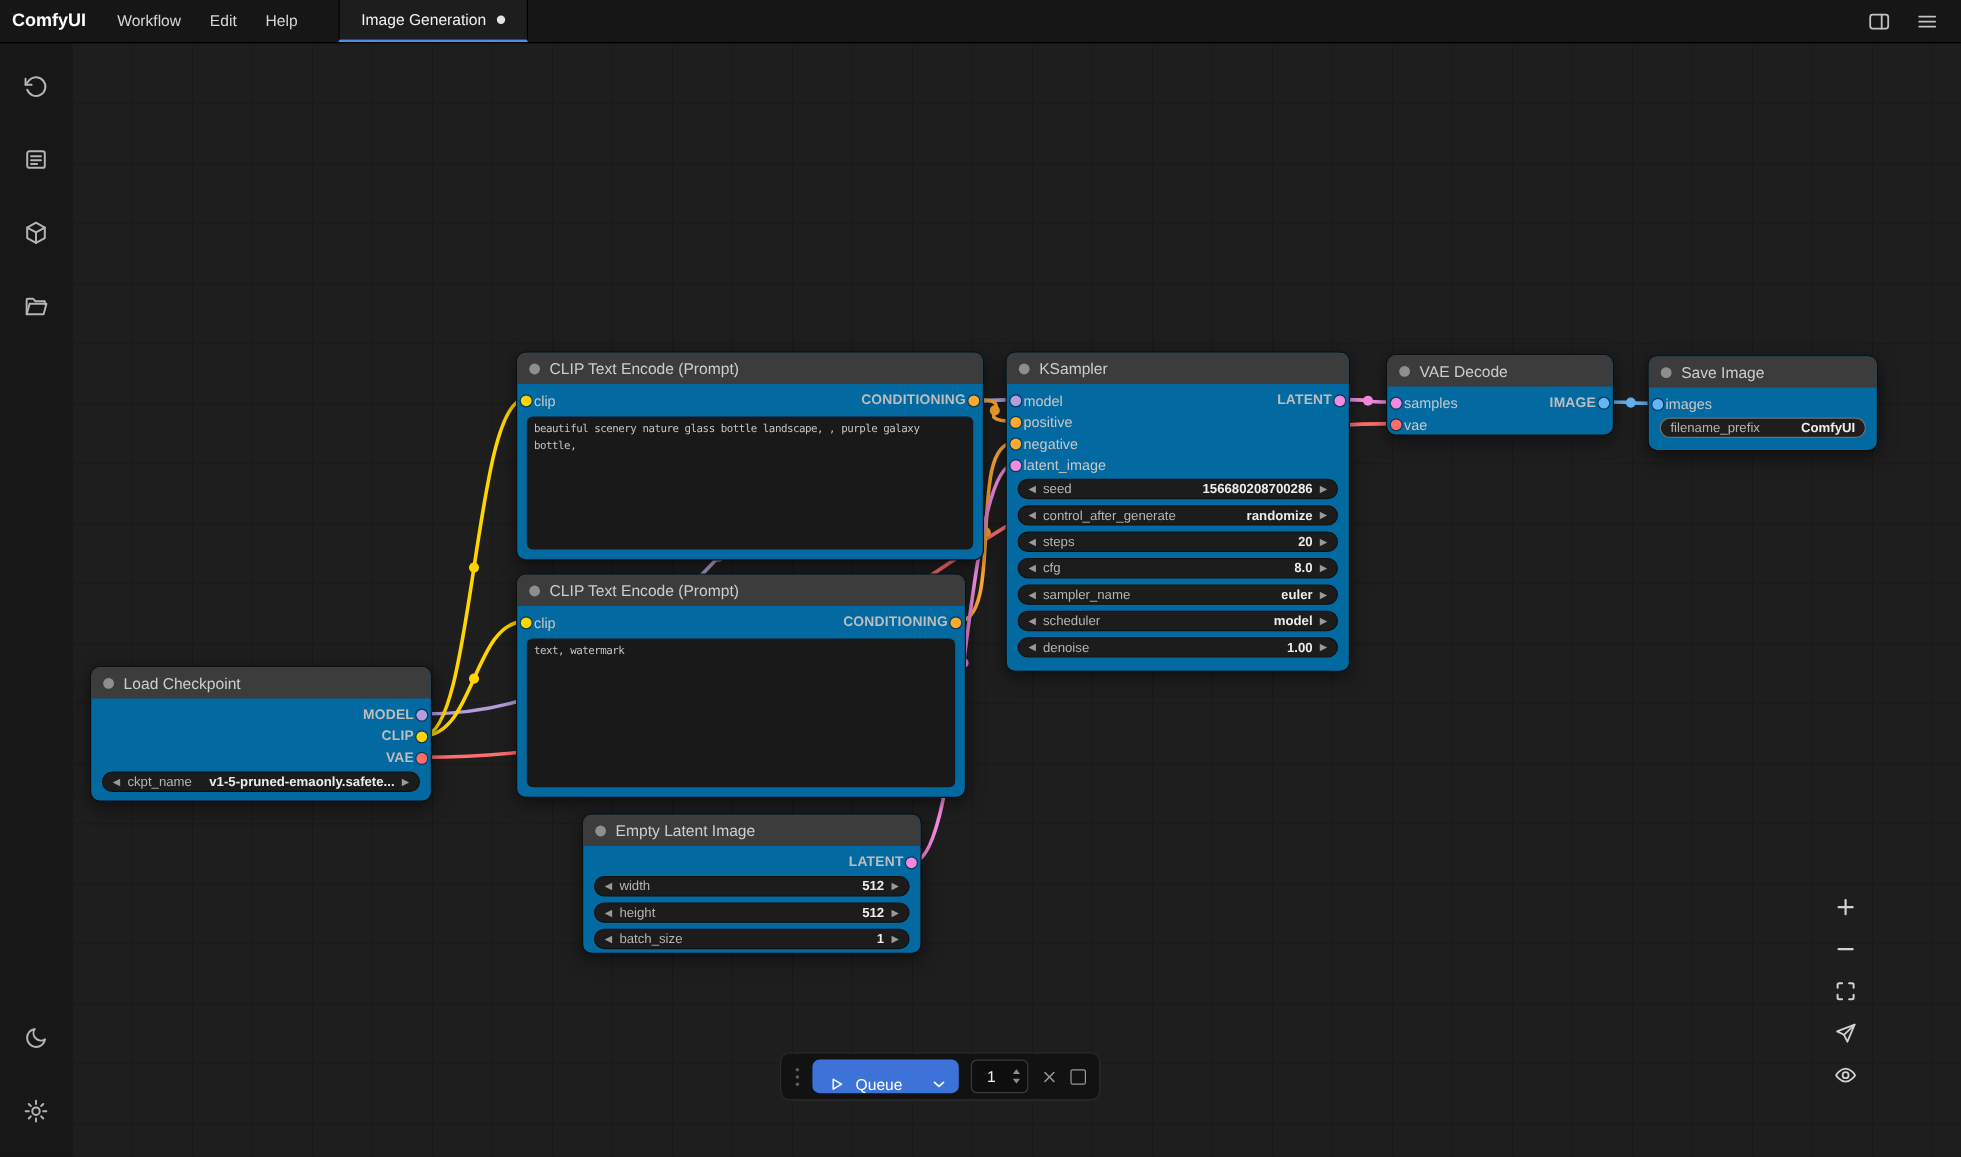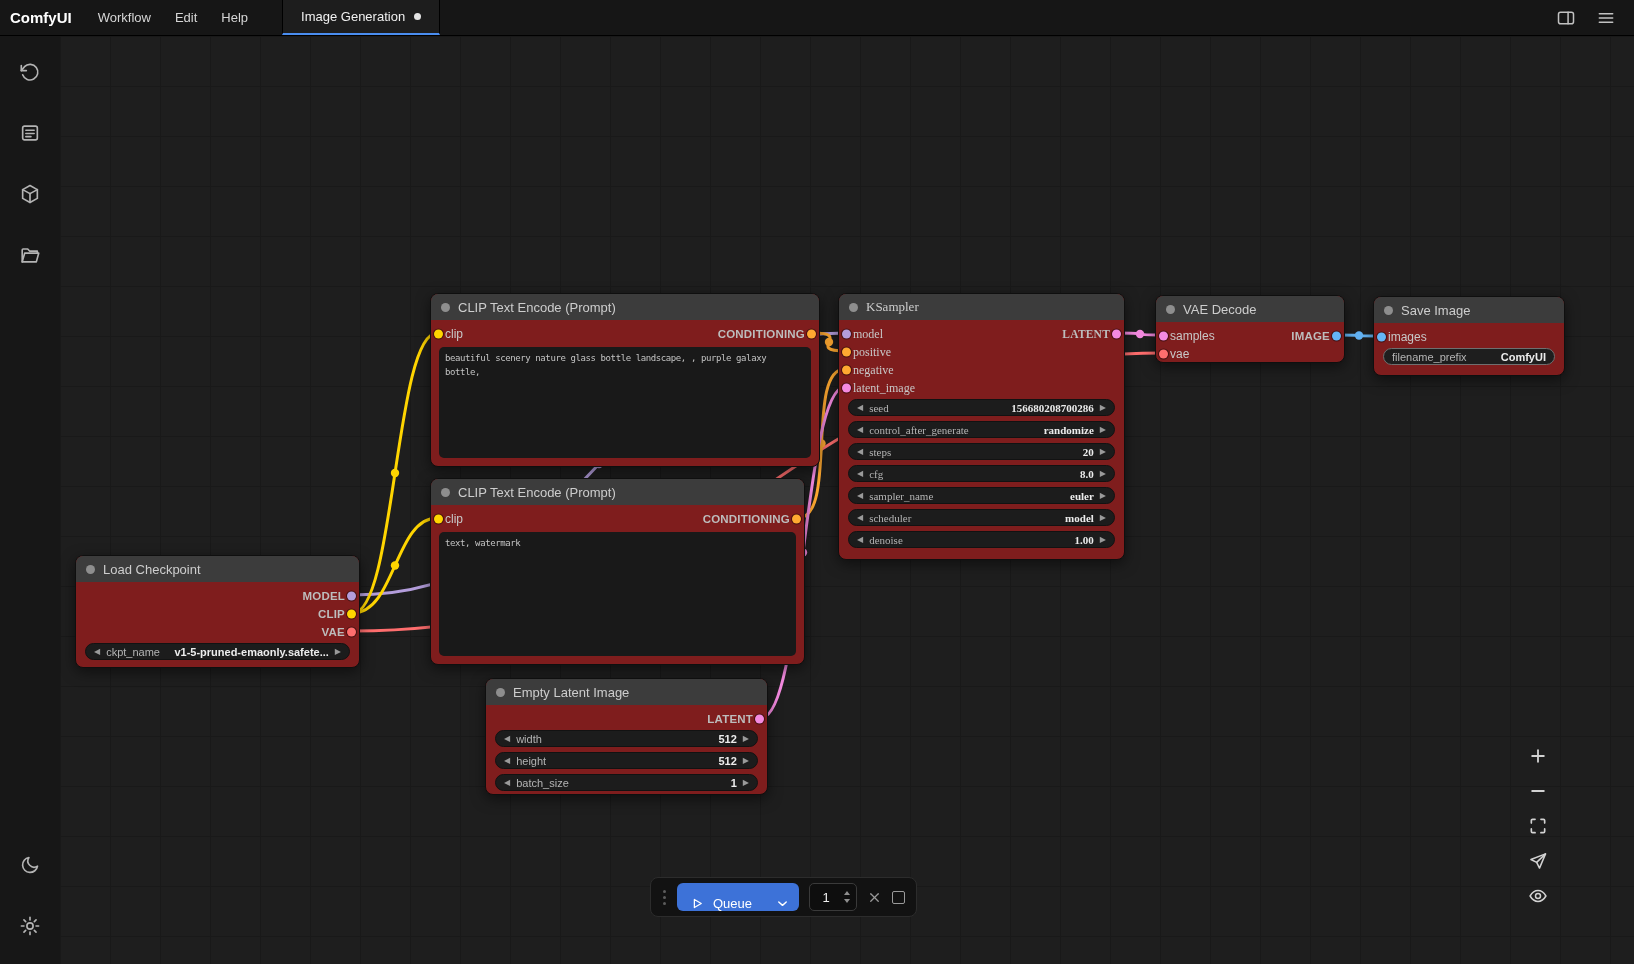--- a/index.html
+++ b/index.html
@@ -23,21 +23,21 @@
   .sidebar .side-icon:last-child{margin-bottom:0}
 
   
   .canvas-grid{position:absolute;left:60px;top:36px;right:0;bottom:0;z-index:0;background-color:#1e1e1e;
     background-image:linear-gradient(#191919 1px,transparent 1px),linear-gradient(90deg,#191919 1px,transparent 1px);
     background-size:50px 50px}
   #wire-layer{position:absolute;left:0;top:0;z-index:1;pointer-events:none}
   #node-layer{position:absolute;left:0;top:0;width:100%;height:100%;z-index:2;pointer-events:none}
 
   
-  .node{position:absolute;pointer-events:auto;background:#7f1d1d;border:1px solid #0f0f0f;border-radius:8px;box-shadow:0 4px 14px rgba(0,0,0,.5);display:flex;flex-direction:column}
+  .node{position:absolute;pointer-events:auto;background:#0369a1;border:1px solid #0f0f0f;border-radius:8px;box-shadow:0 4px 14px rgba(0,0,0,.5);display:flex;flex-direction:column}
   .node-header{height:26px;flex:0 0 26px;background:#3c3c3c;border-radius:7px 7px 0 0;display:flex;align-items:center;gap:8px;padding:0 10px;margin-bottom:5px}
   .status-dot{width:9px;height:9px;border-radius:50%;background:#8e8e8e;flex:0 0 9px}
   .node-title{font-size:13px;color:#cdcdcd;white-space:nowrap}
   .rows{margin-bottom:2px}
   .slot-row{position:relative;height:18px;display:flex;align-items:center;padding:0 14px}
   .slot-dot{position:absolute;width:9px;height:9px;border-radius:50%;top:50%;transform:translateY(-50%);box-shadow:0 0 0 1px rgba(0,0,0,.45)}
   .slot-dot.in{left:3px}
   .slot-dot.out{right:3px}
   .slot-label{font-size:12px;color:#c8c8c8;white-space:nowrap}
   .slot-label.out{font-weight:700;color:#bdbdbd;font-size:11.5px;letter-spacing:.2px}
@@ -183,21 +183,21 @@
           <span class="wvalue">512</span>
           <span class="warrow">▶</span>
         </div>
         <div class="widget">
           <span class="warrow">◀</span>
           <span class="wlabel">batch_size</span>
           <span class="wvalue">1</span>
           <span class="warrow">▶</span>
         </div>
       </div>
-      <div class="node" style="left: 838px; top: 293px; width: 287px; height: 267px; font-family: Liberation Serif, serif;">
+      <div class="node" style="left: 838px; top: 293px; width: 287px; height: 267px;">
         <div class="node-header">
           <span class="status-dot"></span>
           <span class="node-title">KSampler</span>
         </div>
         <div class="rows">
           <div class="slot-row">
             <span class="slot-dot in" style="background: rgb(179, 157, 219);"></span>
             <span class="slot-label in">model</span>
             <span class="spacer"></span>
             <span class="slot-label out">LATENT</span>

